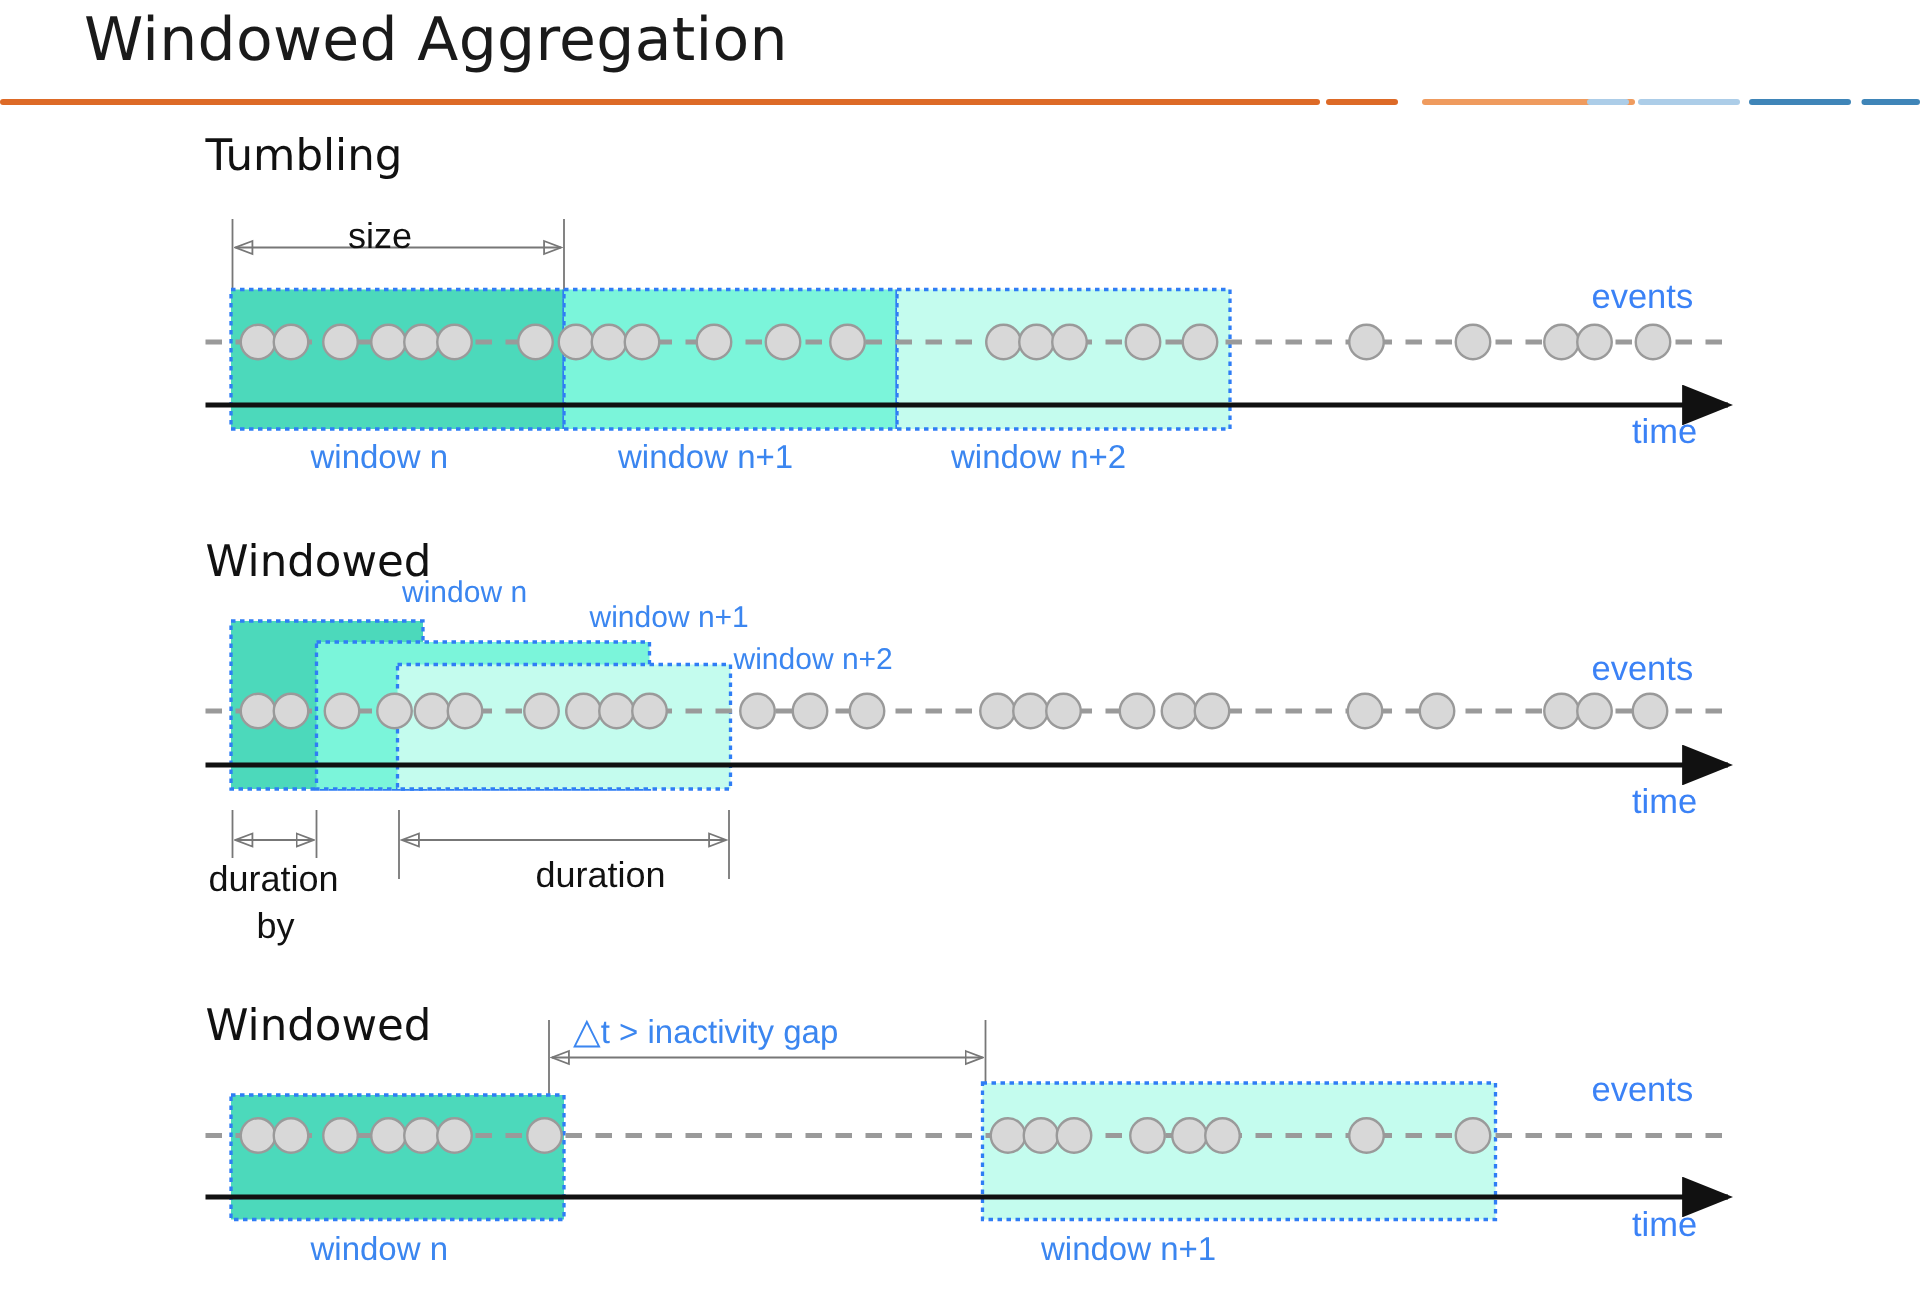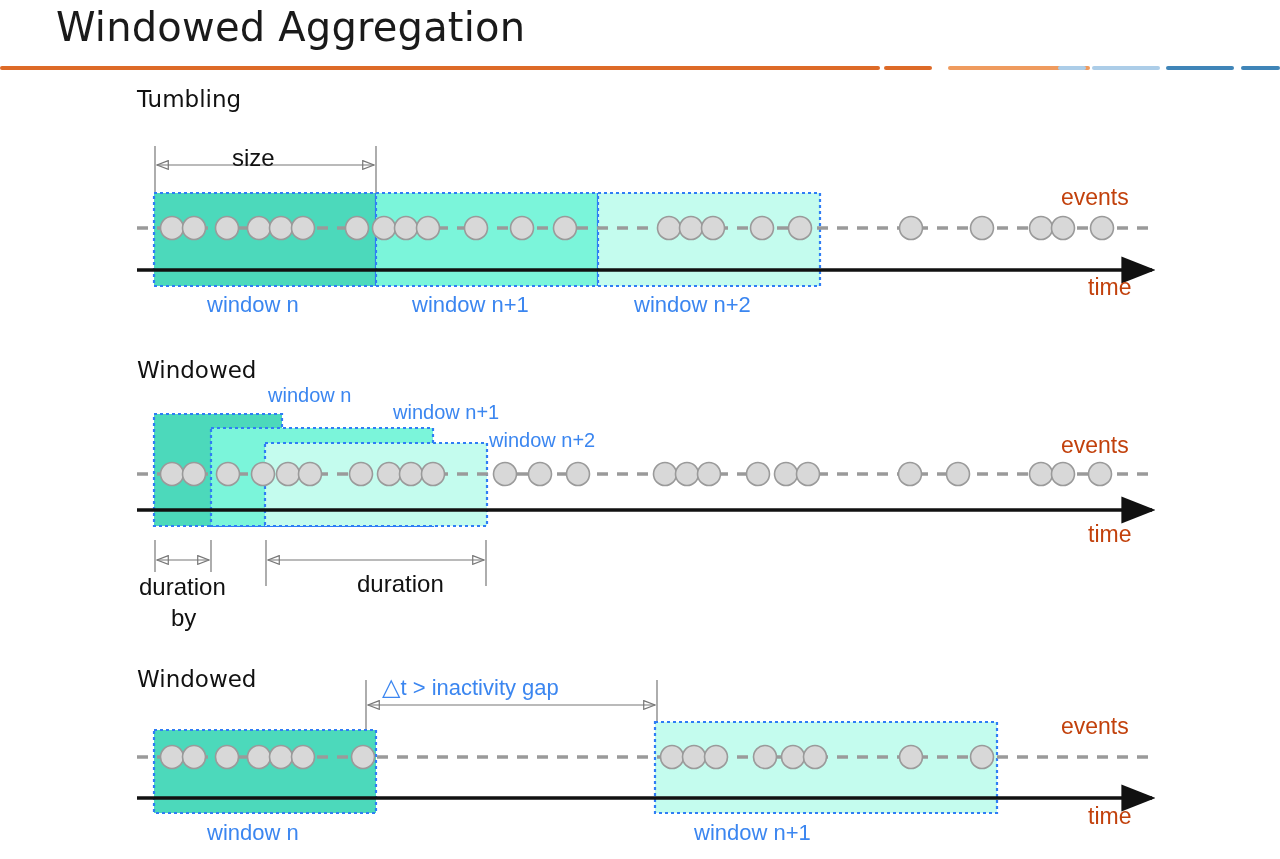--- a/index.html
+++ b/index.html
@@ -20,39 +20,39 @@
   .rule-main{
     position:absolute;left:0;top:66px;width:880px;height:4px;
     background:#dd6a27;border-radius:2px;
   }
   .rule-seg{position:absolute;height:4px;border-radius:2px;top:66px;}
 
   
   .sec-head{
     position:absolute;
     font-family:"DejaVu Sans", sans-serif;
-    font-size:23px;color:#111;white-space:nowrap;
+    font-size:29px;color:#111;white-space:nowrap;
   }
 
   
   svg.diagram{position:absolute;left:0;top:0;width:1280px;height:859px;overflow:visible;}
 
   
   .lbl{position:absolute;white-space:nowrap;}
   .lbl-blue{
     font-family:"Liberation Sans", sans-serif;
     font-size:22px;color:#3b86f0;
   }
   .lbl-blue-sm{
     font-family:"Liberation Sans", sans-serif;
     font-size:20px;color:#3b86f0;
   }
   .lbl-black{
     font-family:"Liberation Sans", sans-serif;
-    font-size:23px;color:#c2410c;
+    font-size:23px;color:#3b82f6;
   }
   .lbl-dim{
     font-family:"Liberation Sans", sans-serif;
     font-size:24px;color:#111;
   }
   .lbl-gap{
     font-family:"Liberation Sans", sans-serif;
     font-size:22px;color:#3b86f0;
   }
   .lbl-gap .delta{font-family:"DejaVu Sans", sans-serif;font-size:24px;}

